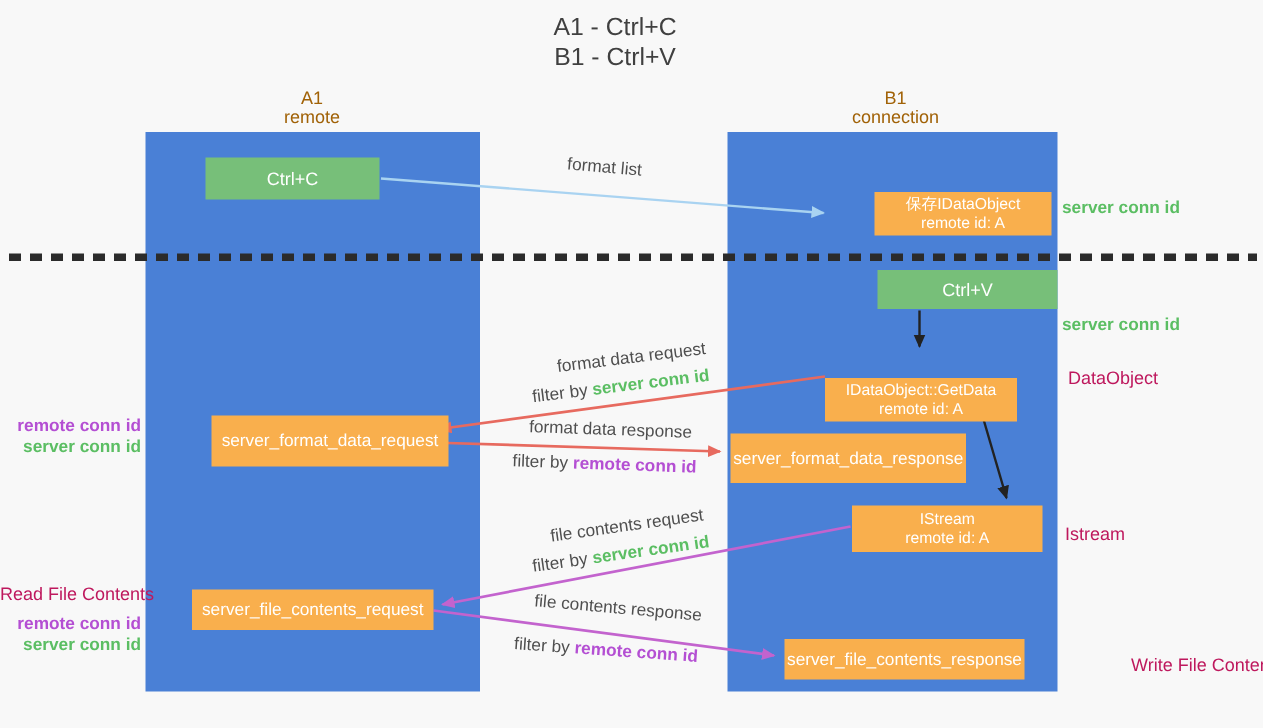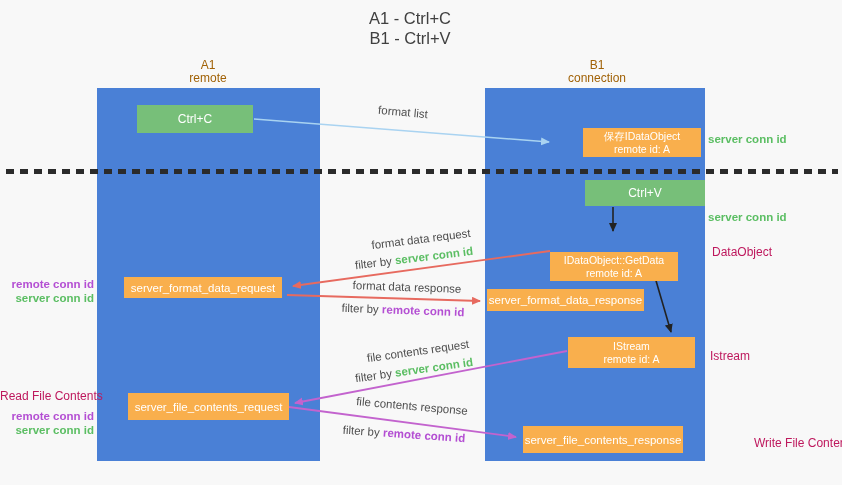--- a/index.html
+++ b/index.html
@@ -95,25 +95,25 @@
 
   <div class="node node-green" style="left:553px;top:180px;width:120px;height:26px;margin-left:32px;">
     <span>Ctrl+V</span>
   </div>
 
   <div class="node node-orange two-line" style="left:550px;top:252px;width:128px;height:29px;">
     <span>IDataObject::GetData</span>
     <span class="l2">remote id: A</span>
   </div>
 
-  <div class="node node-orange" style="left:124px;top:277px;width:158px;height:21px;">
+  <div class="node node-orange" style="left:141px;top:277px;width:158px;height:34px;">
     <span>server_format_data_request</span>
   </div>
 
-  <div class="node node-orange" style="left:487px;top:289px;width:157px;height:22px;">
+  <div class="node node-orange" style="left:487px;top:289px;width:157px;height:33px;">
     <span>server_format_data_response</span>
   </div>
 
   <div class="node node-orange two-line" style="left:568px;top:337px;width:127px;height:31px;">
     <span>IStream</span>
     <span class="l2">remote id: A</span>
   </div>
 
   <div class="node node-orange" style="left:128px;top:393px;width:161px;height:27px;">
     <span>server_file_contents_request</span>

